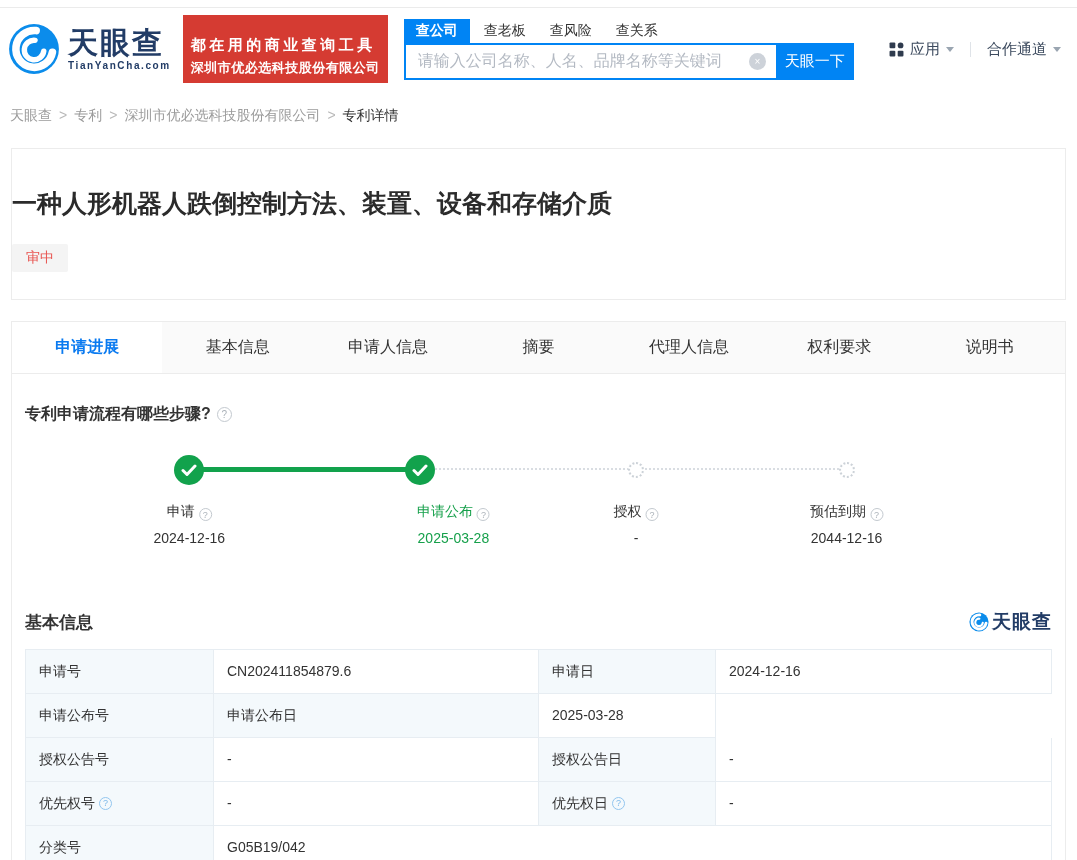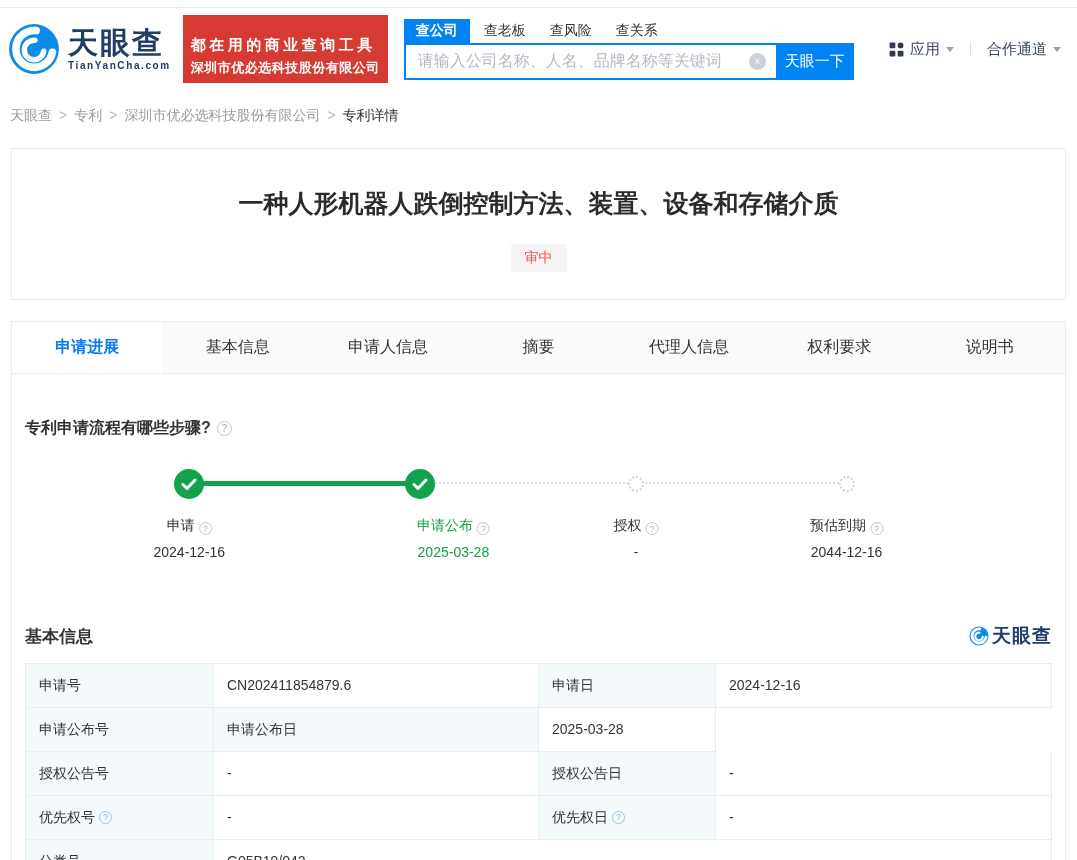--- a/index.html
+++ b/index.html
@@ -36,33 +36,33 @@
     border-top:5px solid #9aa5b1; margin-left:6px; }
   .apps-ic { margin-right:6px; display:inline-flex; }
 
   
   .crumbs { padding:17px 10px 13px; font-size:14px; color:#9b9b9b; }
   .crumbs a { color:#9b9b9b; text-decoration:none; cursor:pointer;}
   .crumb-sep { margin:0 7px; color:#b9b9b9; }
   .crumb-cur { color:#333; }
 
   
-  .title-card { margin:10px 11px 0; border:1px solid #ececec; height:152px; text-align:center; padding-top:38px;}
+  .title-card { margin:10px 11px 0; border:1px solid #ececec; height:152px; text-align:left; padding-top:38px;}
   .p-title { font-size:25px; font-weight:700; color:#2b2b2b; }
   .p-badge { display:inline-block; margin-top:24px; background:#f4f4f4; color:#e85450;
     font-size:14px; padding:5px 14px; border-radius:2px;}
 
   
   .main-card { margin:21px 11px 0; border:1px solid #ececec; border-bottom:none; min-height:530px;}
   .tabbar { display:flex; background:#fafafa; border-bottom:1px solid #ececec; height:52px;}
   .tab { flex:1; display:flex; align-items:center; justify-content:center; font-size:16px; color:#333; cursor:pointer;}
   .tab.active { background:#fff; color:#0a7af0; font-weight:700; }
   .content { padding:0 13px; }
 
-  .sec-head { margin-top:44px; font-size:16px; font-weight:700; color:#333; display:flex; align-items:center;}
+  .sec-head { margin-top:30px; font-size:16px; font-weight:700; color:#333; display:flex; align-items:center;}
   .qmark { display:inline-flex; align-items:center; justify-content:center; width:15px; height:15px;
     border:1px solid #c3c9cf; border-radius:50%; color:#abb2b9; font-size:10px; font-weight:400;
     margin-left:6px; flex:0 0 auto;}
   .qmark.sm { width:13px; height:13px; font-size:9px; margin-left:4px;}
   .qmark.blue { border-color:#93c6ef; color:#7db9ea; }
 
   
   .timeline { position:relative; height:118px; margin-top:22px; }
   .tl-line { position:absolute; top:21px; }
   .tl-line.solid { height:5px; background:#12a24c; top:20px;}

